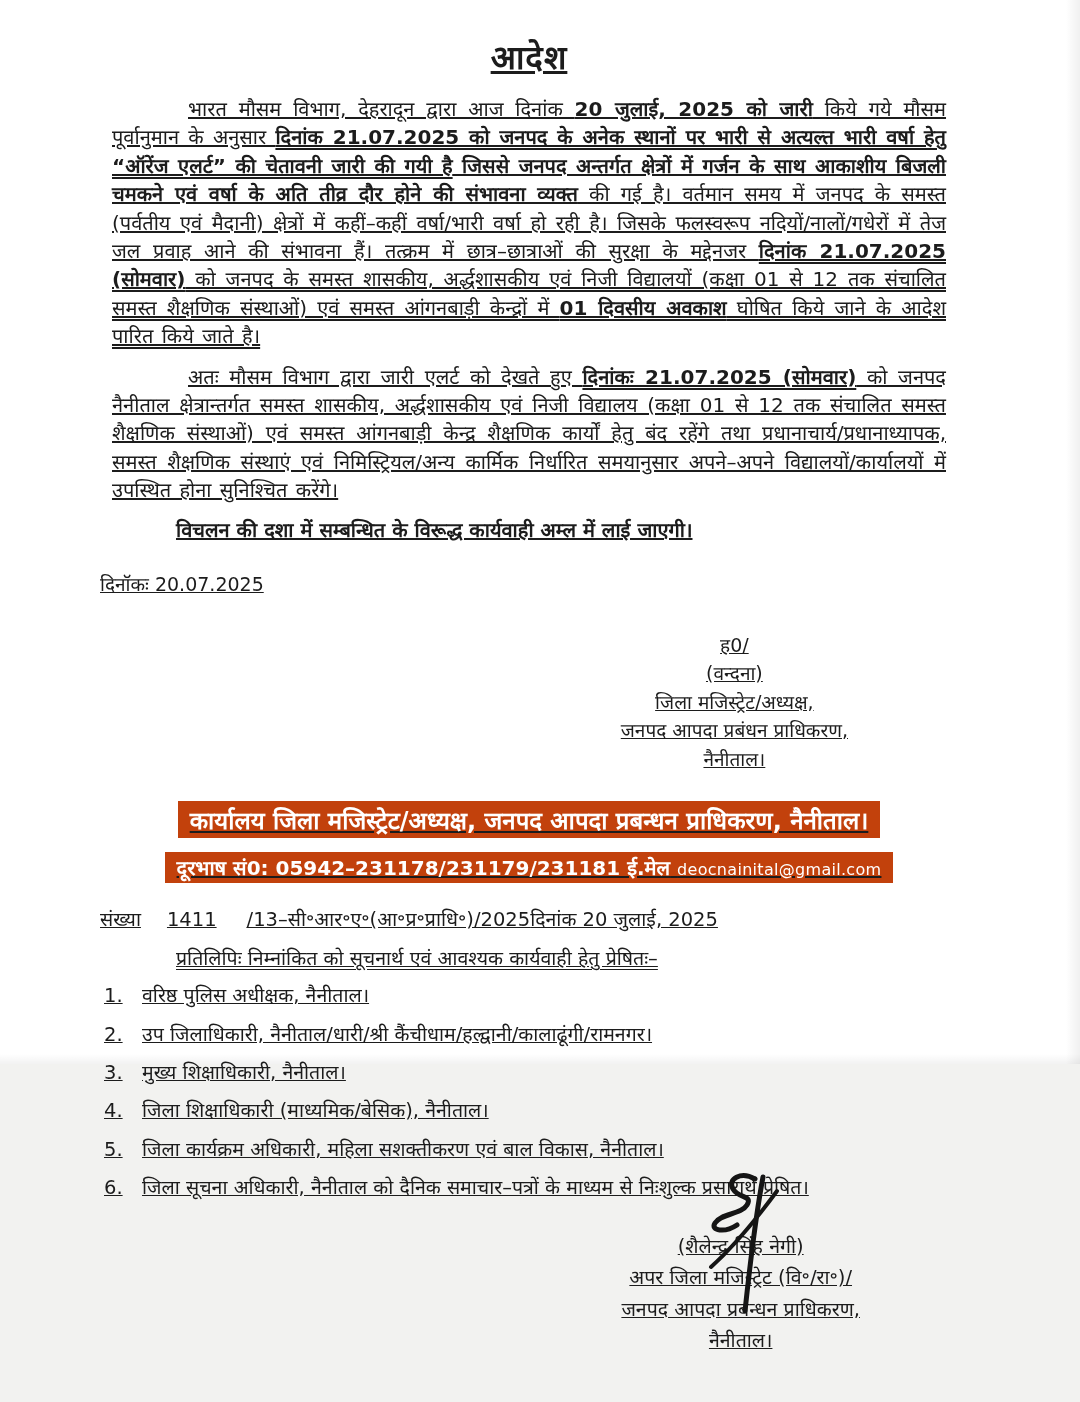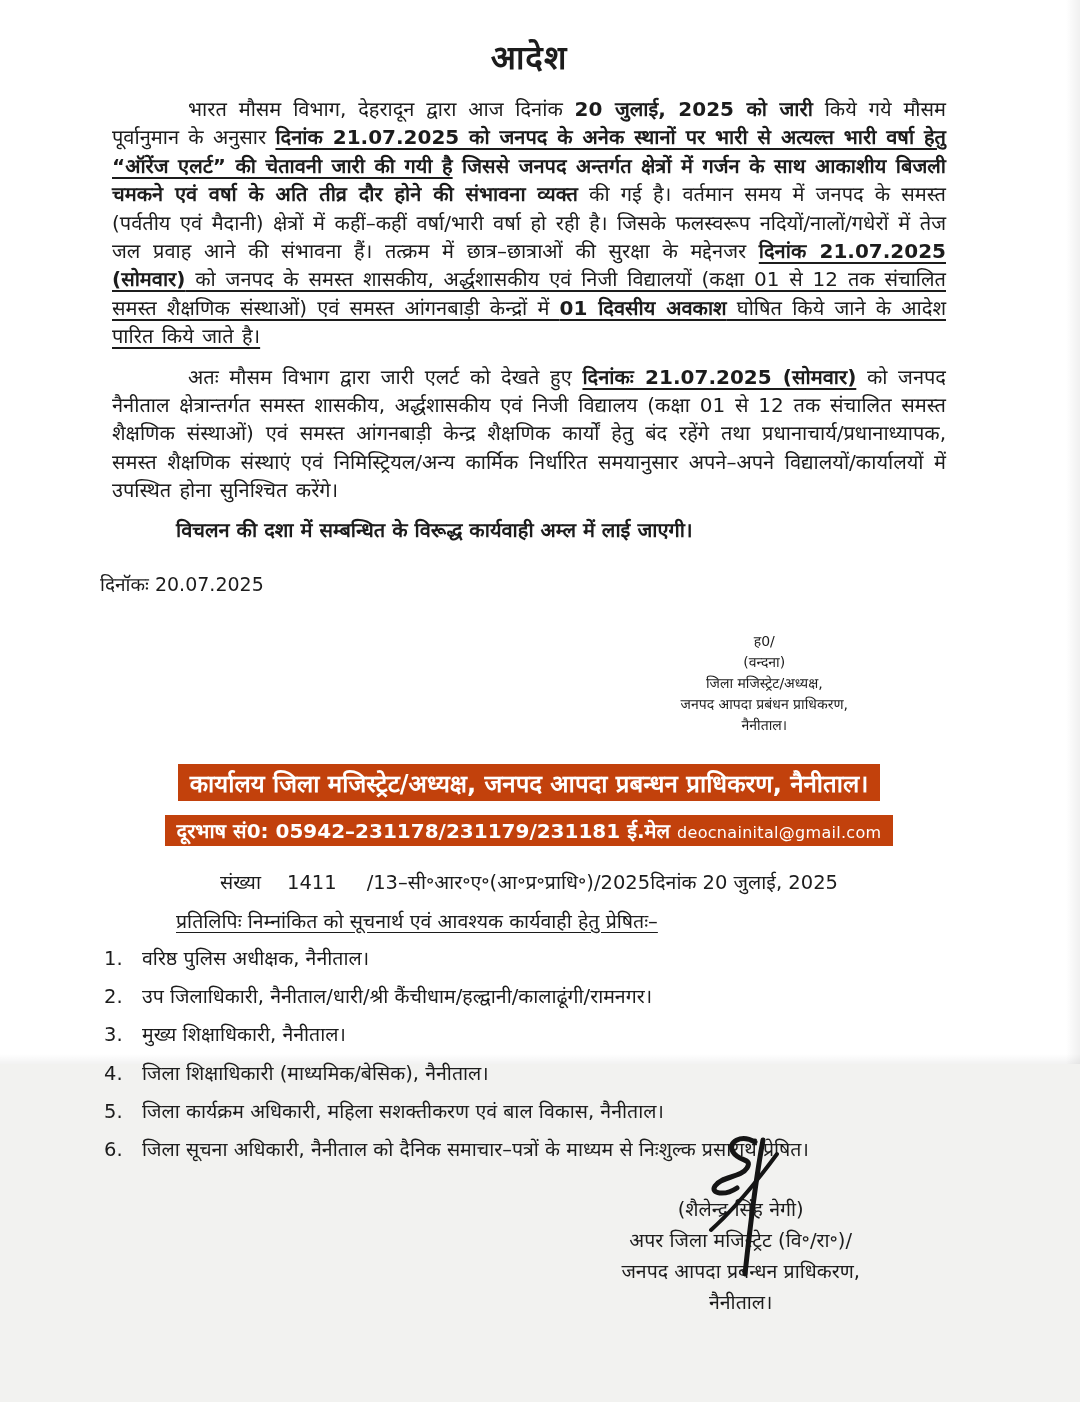--- a/index.html
+++ b/index.html
@@ -8,20 +8,21 @@
     width: 1080px; height: 1402px;
     background: #f2f2f0;
     font-family: "DejaVu Sans", sans-serif;
     color: #1c1c1c;
     overflow: hidden;
   }
   .page {
     position: relative;
     width: 1080px; height: 1064px;
     background: #ffffff;
+    text-decoration: underline;
   }
   
   .scan-edge-right {
     position: absolute; right: 0; top: 0; width: 14px; height: 100%;
     background: linear-gradient(to right, rgba(0,0,0,0), rgba(0,0,0,0.06));
   }
   .scan-edge-bottom {
     position: absolute; left: 0; bottom: 0; width: 100%; height: 10px;
     background: linear-gradient(to bottom, rgba(0,0,0,0), rgba(0,0,0,0.05));
   }
@@ -47,36 +48,36 @@
     margin: 6px 0 12px 0; text-indent: 76px; line-height: 1.42;
   }
   .date-line {
     font-size: 19px; margin-top: 26px;
   }
 
   .sig-top {
     width: fit-content;
     margin: 34px 110px 0 auto;
     text-align: center;
-    font-size: 14px; line-height: 1.5;
+    font-size: 19px; line-height: 1.5;
   }
 
   .bar {
     background: #c2410c; color: #fff;
     width: fit-content; margin: 0 auto;
     font-weight: 700;
     padding: 2px 12px;
     white-space: nowrap;
   }
   .bar-office { font-size: 24px; margin-top: 28px; }
   .bar-phone  { font-size: 20px; margin-top: 14px; }
   .bar-phone .email { font-size: 16px; font-weight: 400; letter-spacing: 0.3px; }
 
   .ref-line {
-    display: flex; justify-content: center; align-items: baseline;
+    display: flex; justify-content: flex-start; align-items: baseline;
     font-size: 19.5px; margin-top: 22px;
   }
   .ref-left .ref-number { margin: 0 30px 0 26px; }
   .copy-heading {
     font-size: 19.5px; margin: 12px 0 8px 76px;
     width: fit-content;
     text-decoration: underline; text-underline-offset: 4px;
   }
 
   .recipient-list { margin-top: 12px; }

